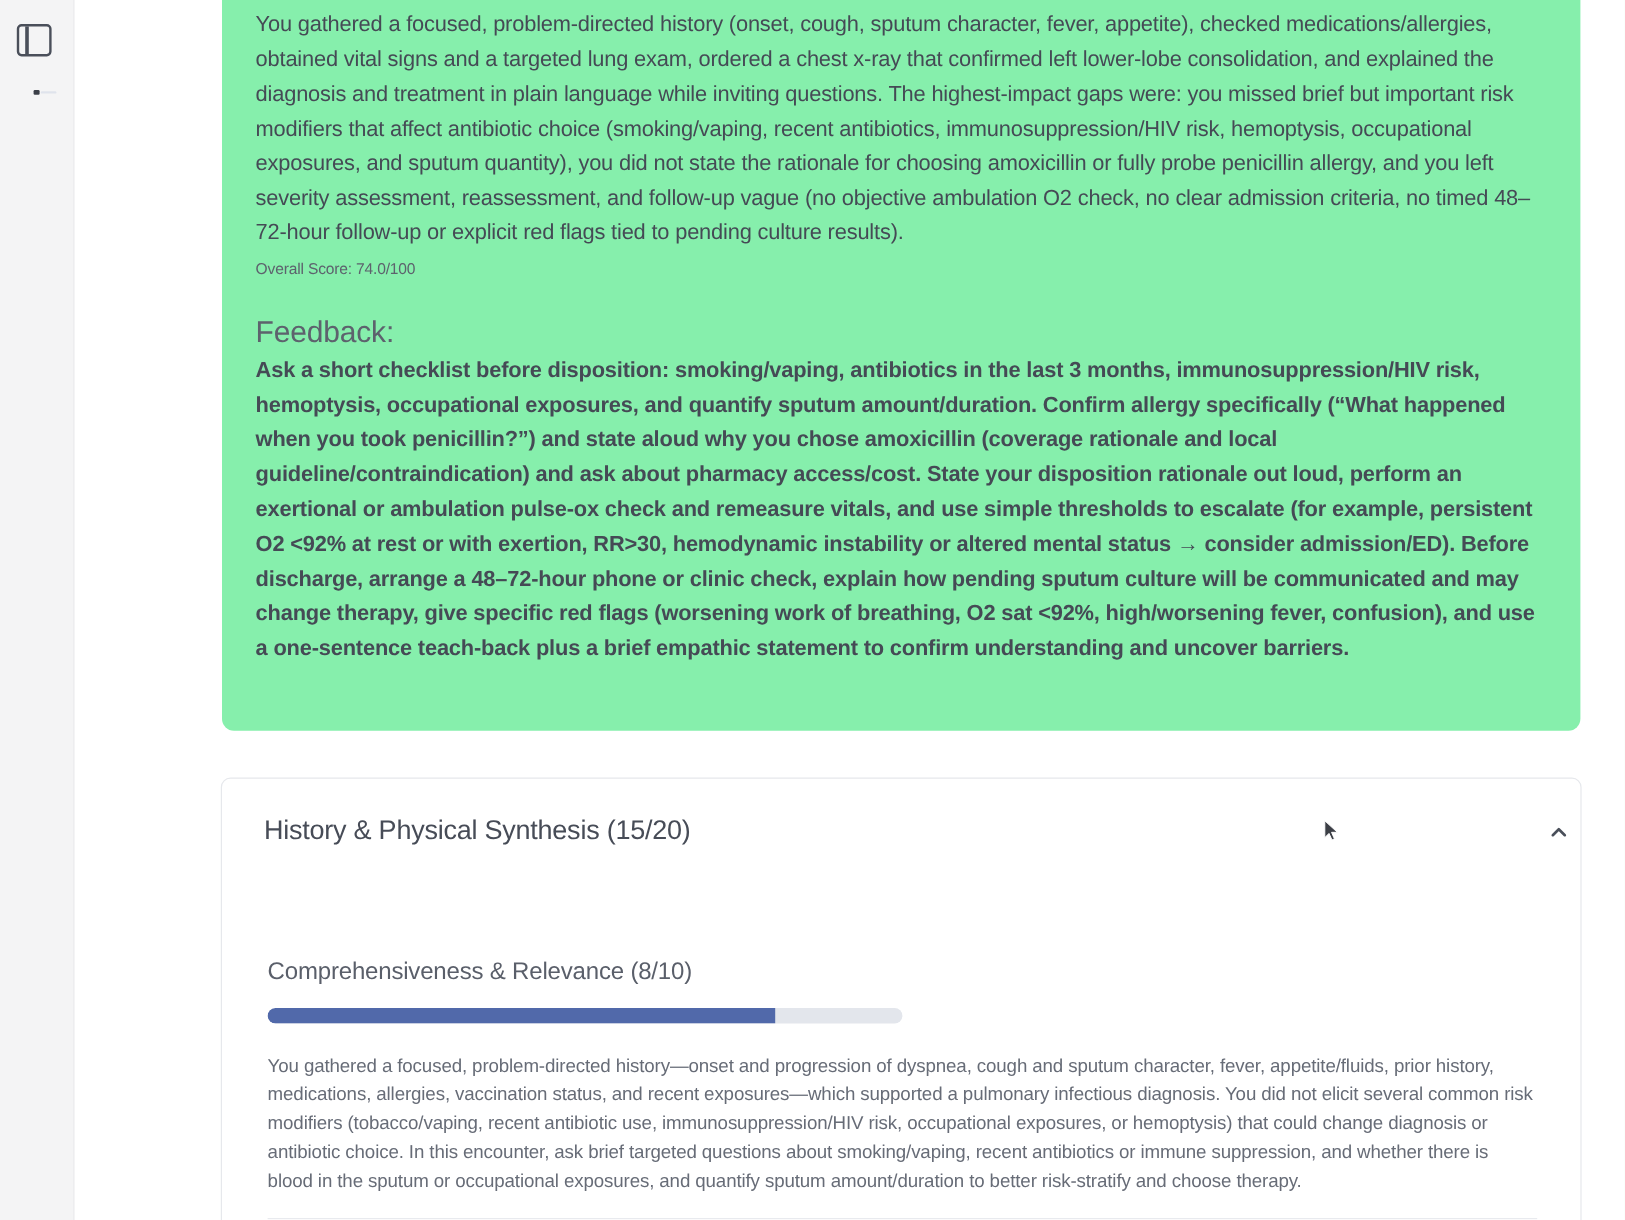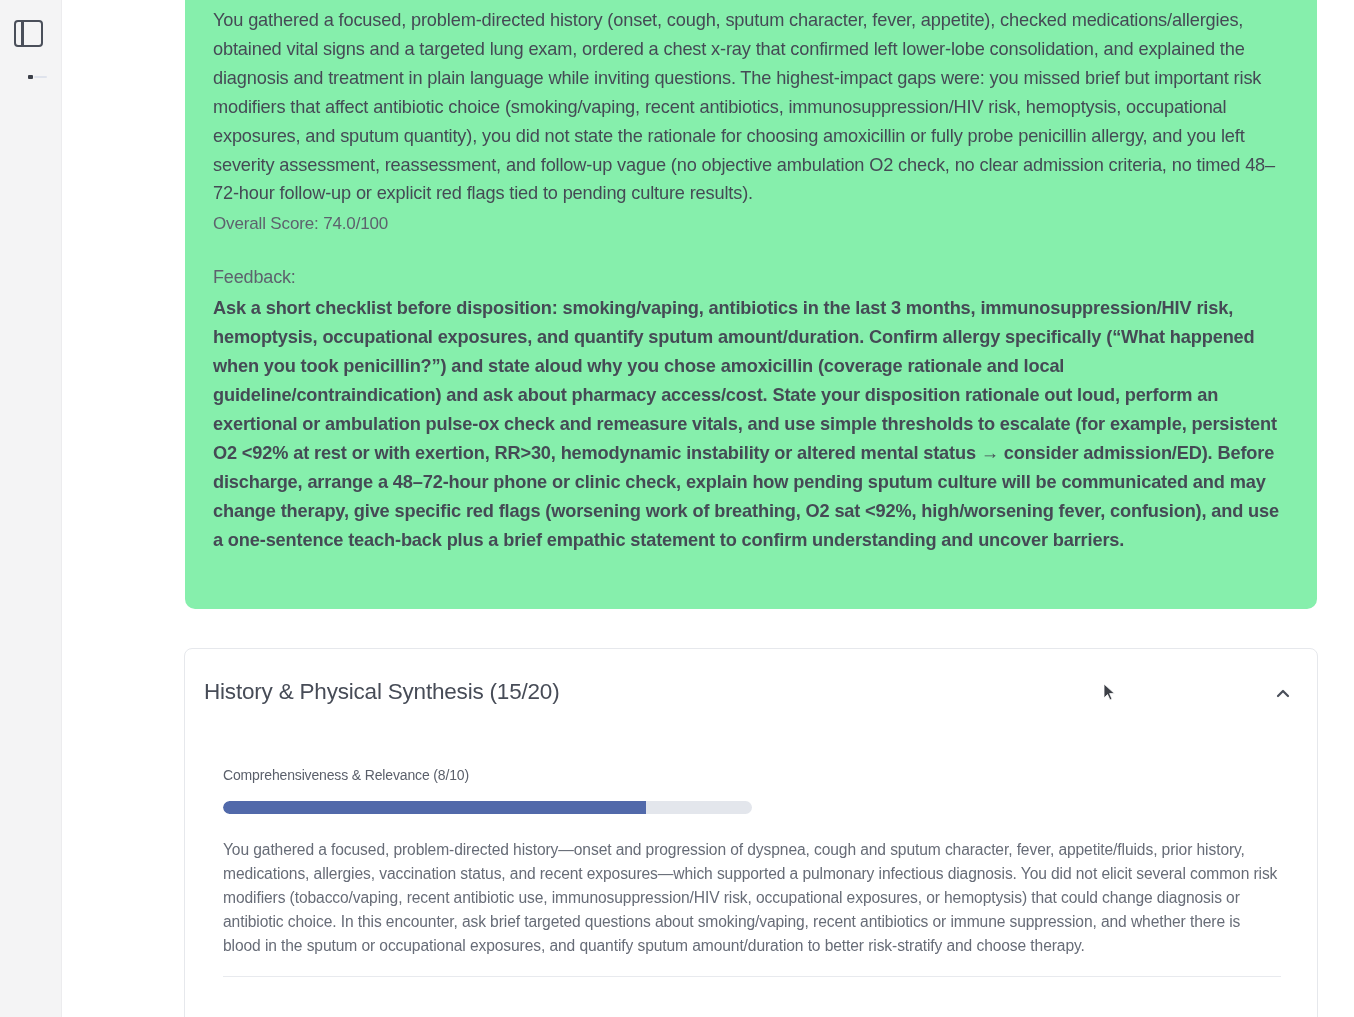--- a/index.html
+++ b/index.html
@@ -24,39 +24,39 @@
     .sidebar-indicator .line { position: absolute; left: 6px; top: 1px; width: 13px; height: 2px; background: #dfe3ec; border-radius: 1px; }
 
     .summary-box {
       position: absolute; left: 185px; top: 0; width: 1132px; height: 609px;
       background: #86efac; border-radius: 0 0 10px 10px;
       padding: 6px 28px 0 28px;
     }
     .summary-text, .feedback-text {
       font-size: 18.2px; line-height: 28.9px; color: #454a55; letter-spacing: -0.15px;
     }
-    .score-line { font-size: 17px; line-height: 28px; color: #5d626d; margin-top: 2px; letter-spacing: -0.15px; }
-    .feedback-label { font-size: 18px; line-height: 28px; color: #5d626d; margin-top: 25px; letter-spacing: -0.15px; }
+    .score-line { font-size: 13px; line-height: 28px; color: #5d626d; margin-top: 2px; letter-spacing: -0.15px; }
+    .feedback-label { font-size: 25px; line-height: 28px; color: #5d626d; margin-top: 25px; letter-spacing: -0.15px; }
     .feedback-text { margin-top: 3px; font-weight: bold; }
 
     .section-card {
       position: absolute; left: 184px; top: 648px; width: 1134px; height: 400px;
       background: #ffffff; border: 1px solid #e6e8ec; border-radius: 8px 8px 0 0;
     }
     .section-header {
-      position: absolute; left: 0; top: 0; width: 100%; height: 88px; cursor: pointer;
+      position: absolute; left: 16px; top: 0; width: 100%; height: 88px; cursor: pointer;
     }
     .section-title {
       position: absolute; left: 19px; top: 30px; font-size: 22.5px; color: #474c57; letter-spacing: -0.2px;
     }
     .chevron-up {
       position: absolute; left: 1091px; top: 37px; width: 14px; height: 14px;
     }
     .criterion { position: absolute; left: 38px; top: 118px; width: 1058px; }
-    .criterion-title { font-size: 14px; color: #5a5f6a; letter-spacing: -0.15px; }
+    .criterion-title { font-size: 20px; color: #5a5f6a; letter-spacing: -0.15px; margin-top: 32px; }
     .progress-track {
       margin-top: 18px; width: 529px; height: 13px; background: #e3e6ec; border-radius: 7px; overflow: hidden;
     }
     .progress-fill { height: 100%; background: #5169aa; border-radius: 7px 0 0 7px; }
     .criterion-text {
       margin-top: 24px; font-size: 15.6px; line-height: 24px; color: #676c77; letter-spacing: -0.1px; width: 1058px;
     }
     .criterion-divider {
       margin-top: 18px; width: 1058px; height: 1px; background: #e8eaee;
     }

